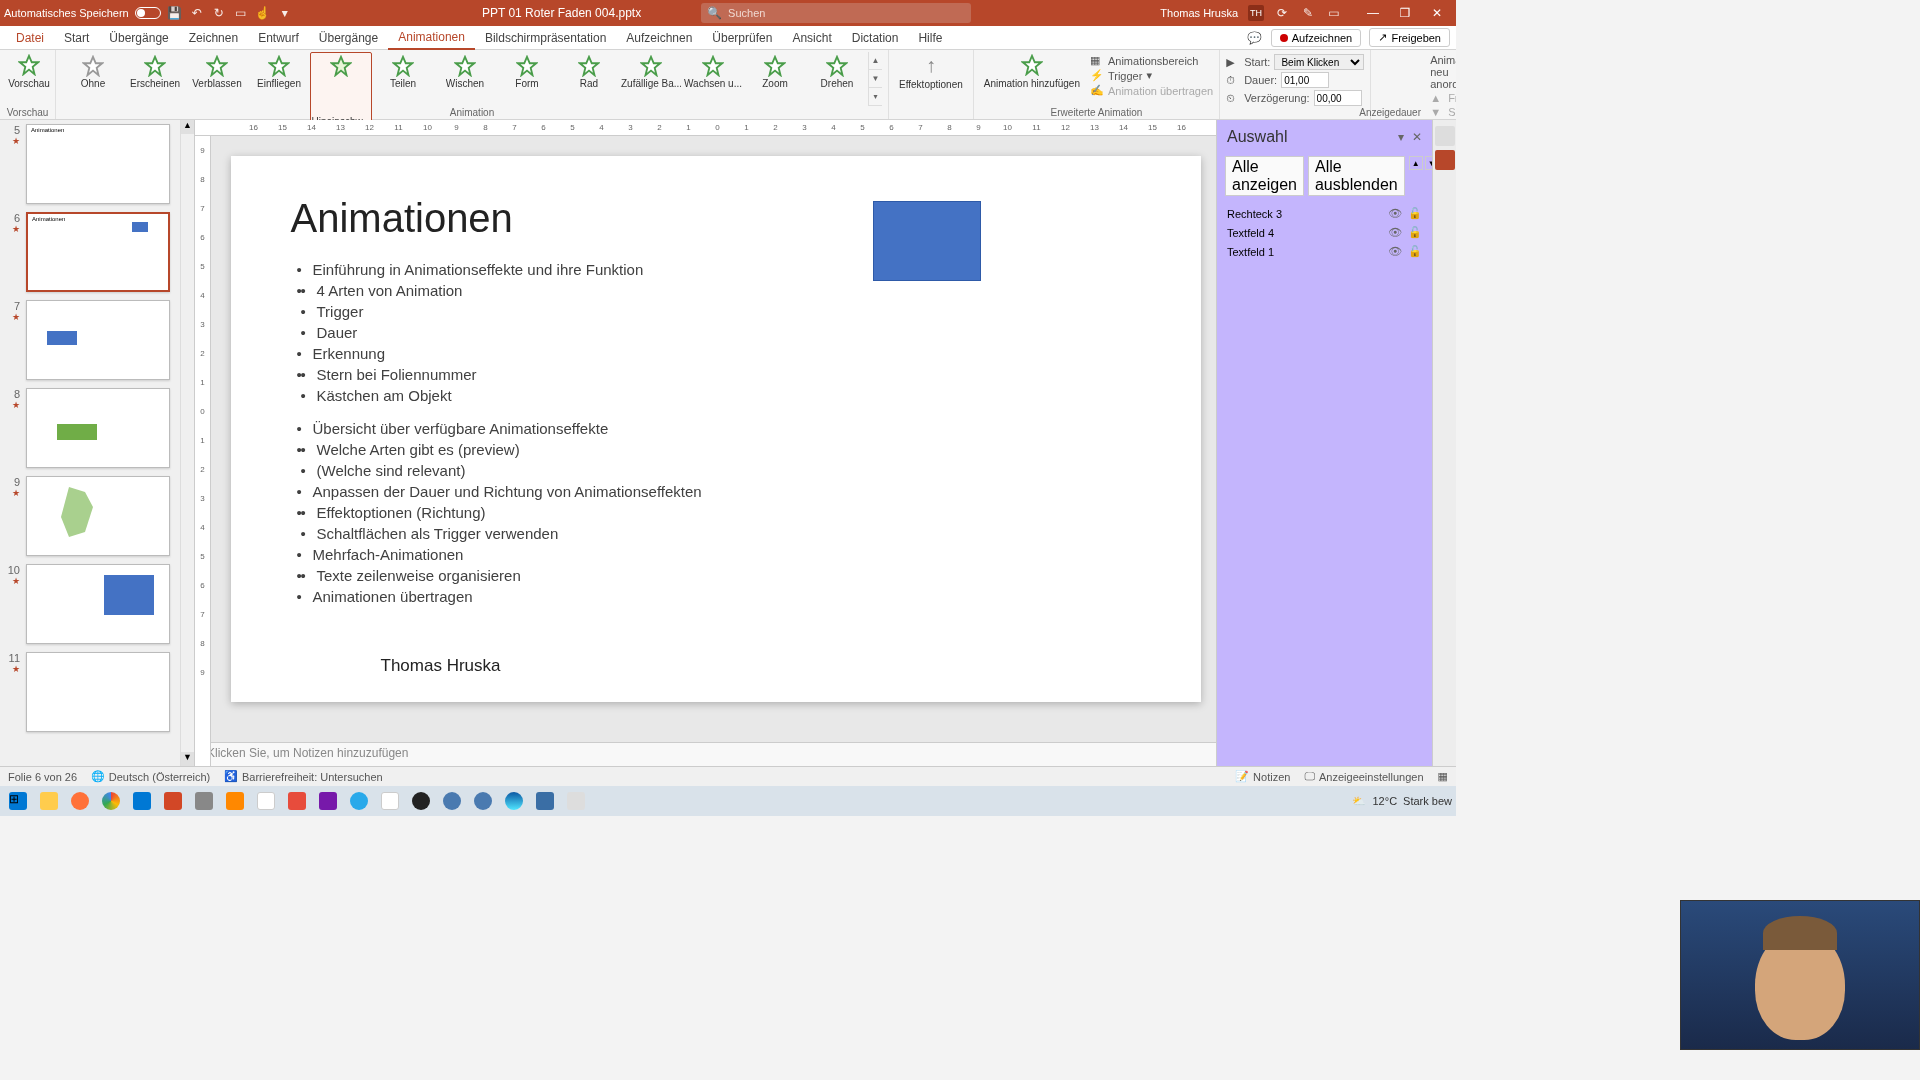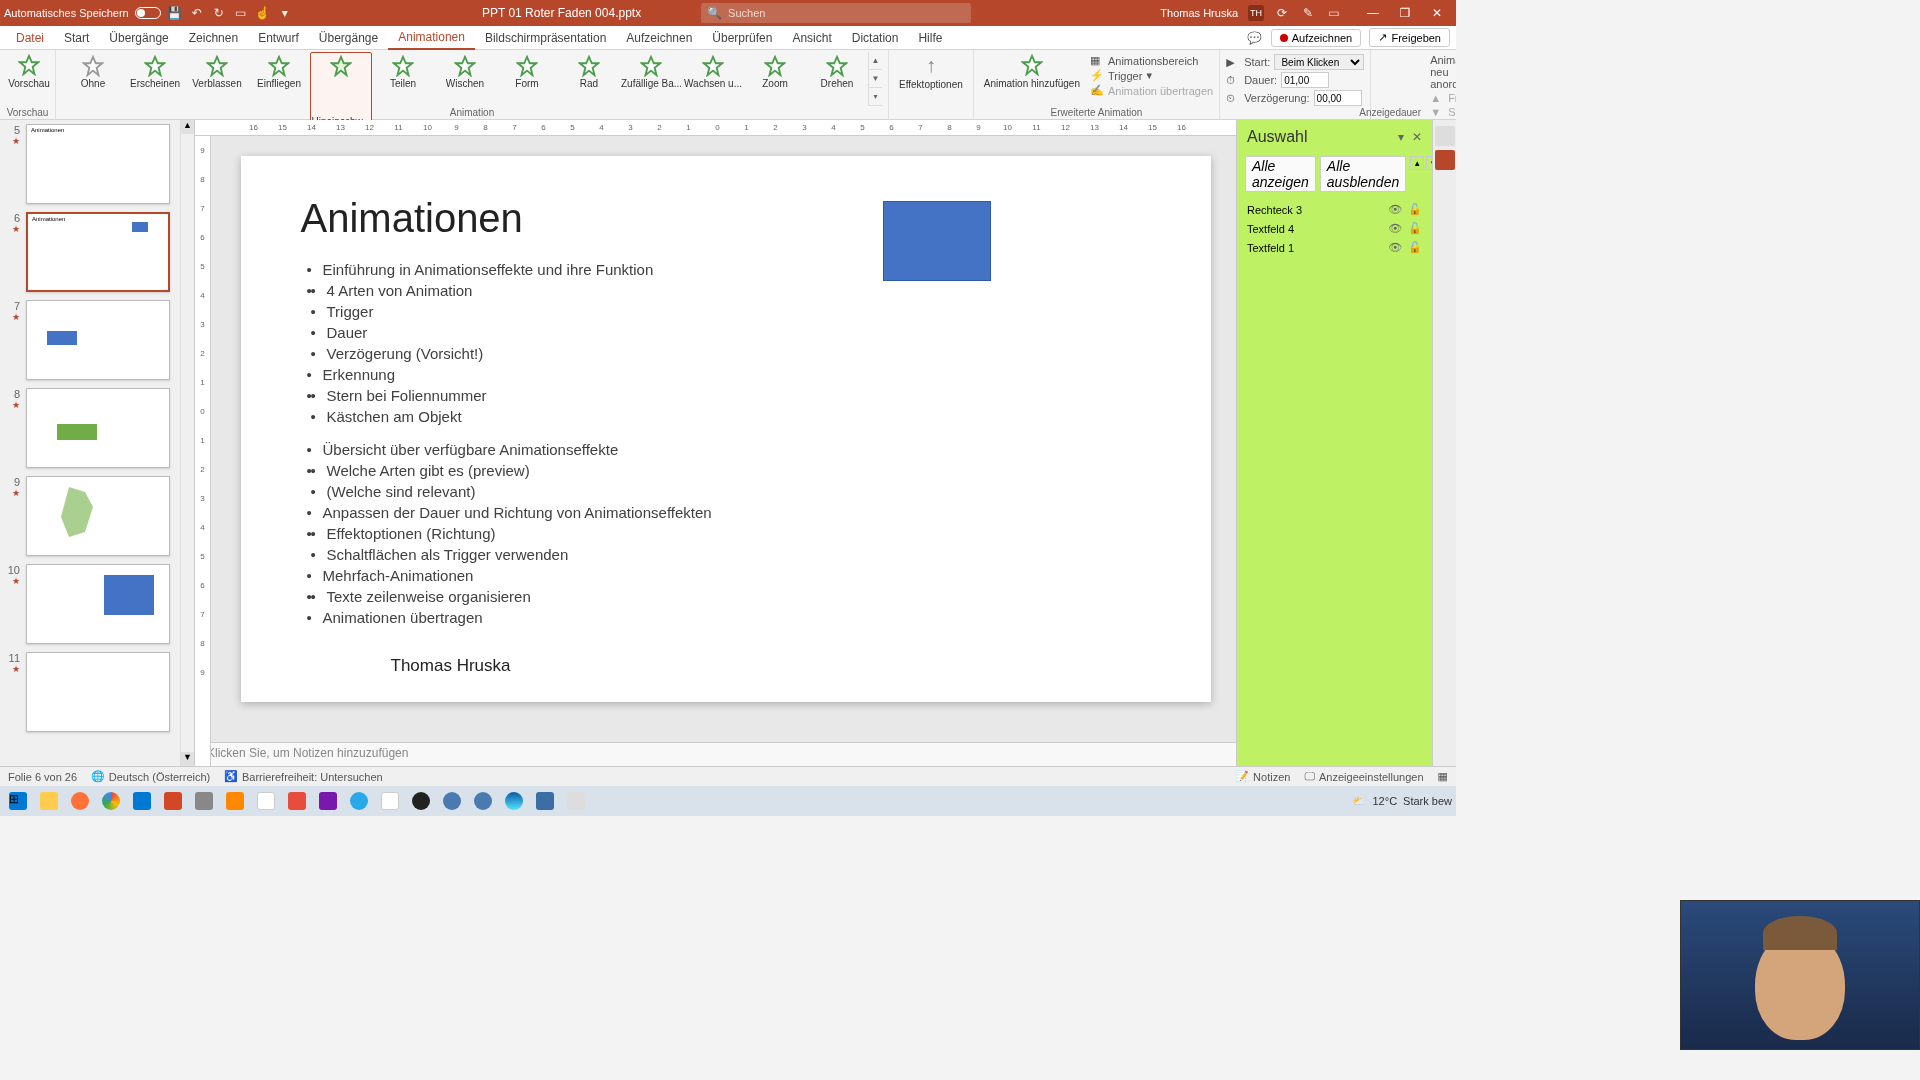--- a/index.html
+++ b/index.html
@@ -77,27 +77,27 @@
 .slide-body { font-size: 15px; color: #404040; line-height: 1.4; }
 .slide-body ul { list-style: none; }
 .slide-body li { position: relative; padding-left: 22px; }
 .slide-body li::before { content: "•"; position: absolute; left: 6px; }
 .slide-body li li { padding-left: 26px; }
 .slide-body li li::before { left: 10px; }
 .blue-rect { position: absolute; top: 45px; right: 220px; width: 108px; height: 80px; background: #4472c4; border: 1px solid #2e5aa8; }
 .slide-footer { position: absolute; bottom: 26px; left: 150px; font-size: 17px; color: #222; }
 .notes-bar { height: 24px; background: #f8f8f8; border-top: 1px solid #ccc; padding: 3px 12px; font-size: 12px; color: #888; }
 
-.selection-pane { width: 196px; background: #bef264; border-left: 1px solid #ccc; display: flex; flex-direction: column; }
+.selection-pane { width: 216px; background: #c4b5fd; border-left: 1px solid #ccc; display: flex; flex-direction: column; }
 .sel-header { padding: 8px 10px; display: flex; align-items: center; justify-content: space-between; }
 .sel-title { font-size: 16px; color: #333; }
 .sel-hdr-btns { display: flex; gap: 8px; color: #666; }
 .sel-hdr-btns span { cursor: pointer; }
 .sel-toggle-row { display: flex; gap: 4px; padding: 2px 8px; }
-.sel-toggle { border: 1px solid #ccc; font-size: 14px; padding: 1px 6px; cursor: pointer; background: #fafafa; font-style: italic; }
+.sel-toggle { border: 1px solid #ccc; font-size: 16px; padding: 1px 6px; cursor: pointer; background: #fafafa; }
 .sel-reorder { margin-left: auto; display: flex; gap: 2px; }
 .sel-reorder span { border: 1px solid #ccc; width: 14px; height: 14px; font-size: 8px; display: flex; align-items: center; justify-content: center; cursor: pointer; }
 .sel-list { padding: 6px 10px; }
 .sel-item { display: flex; align-items: center; justify-content: space-between; padding: 3px 0; font-size: 11px; }
 .sel-item .icons { display: flex; gap: 6px; color: #666; }
 .sel-item .icons span { cursor: pointer; }
 
 
 .right-rail { width: 24px; background: #ededed; border-left: 1px solid #ccc; display: flex; flex-direction: column; align-items: center; padding-top: 4px; }
 .right-rail .rail-btn { width: 20px; height: 20px; margin: 2px 0; background: #b7472a; border-radius: 2px; cursor: pointer; }
@@ -485,21 +485,20 @@
       <div class="slide-canvas">
         <div class="slide-title">Animationen</div>
         <div class="slide-body">
           <ul>
             <li>Einführung in Animationseffekte und ihre Funktion</li>
             <li style="list-style:none;padding-left:0">
               <ul>
                 <li>4 Arten von Animation</li>
                 <li>Trigger</li>
                 <li>Dauer</li>
-                <li>Verzögerung (Vorsicht!)</li>
               </ul>
             </li>
             <li>Erkennung</li>
             <li style="list-style:none;padding-left:0">
               <ul>
                 <li>Stern bei Foliennummer</li>
                 <li>Kästchen am Objekt</li>
               </ul>
             </li>
           </ul>

